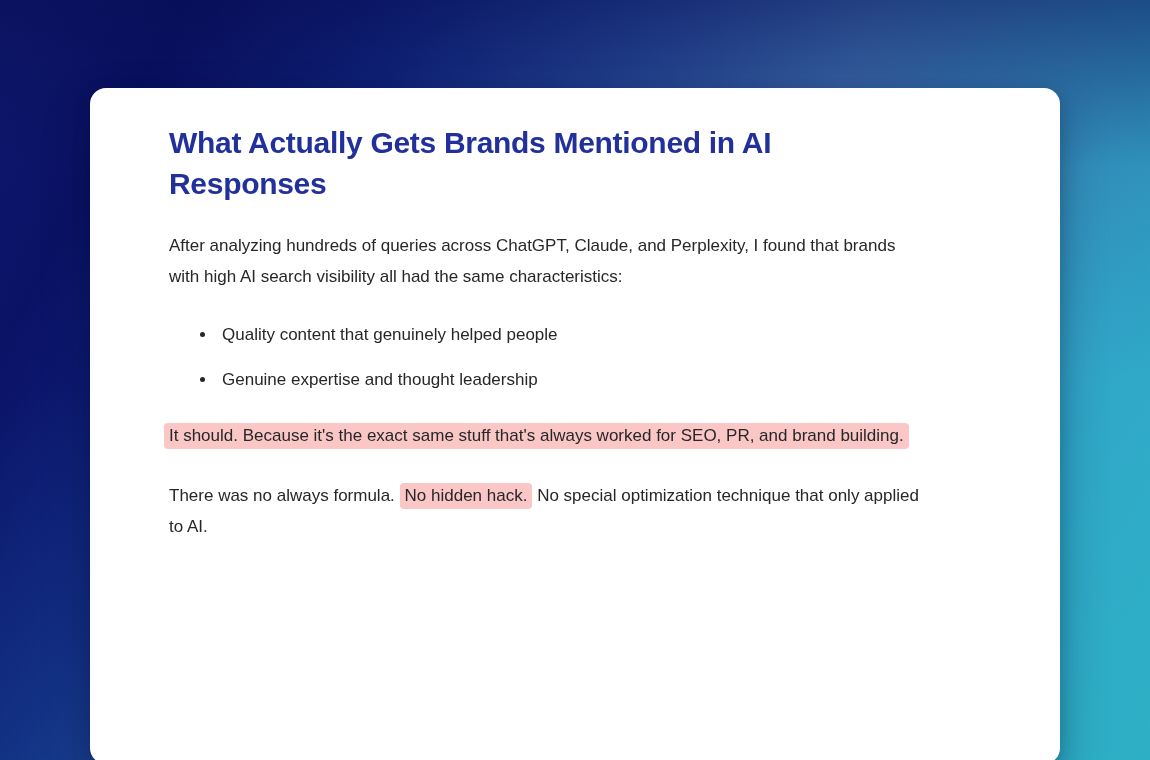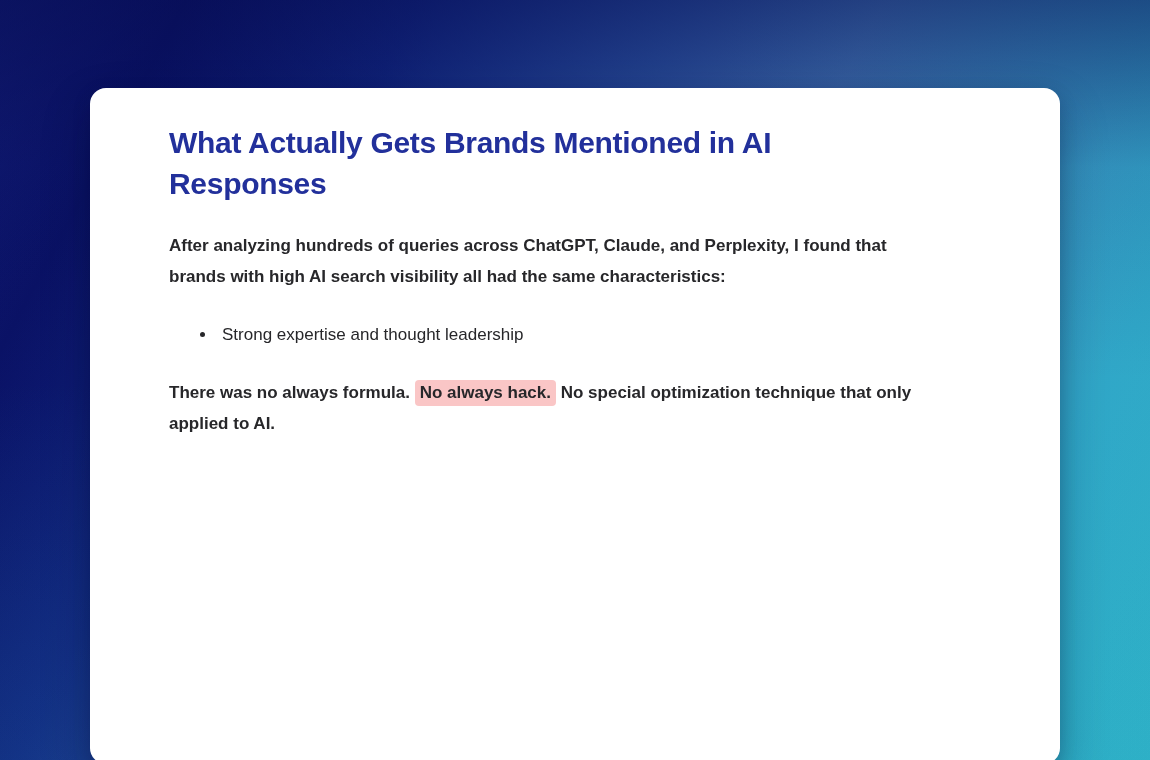--- a/index.html
+++ b/index.html
@@ -73,21 +73,21 @@
     font-weight: 700;
     line-height: 41px;
     letter-spacing: -0.3px;
     max-width: 660px;
   }
 
   .body-paragraph {
     color: #27272a;
     font-size: 17px;
     line-height: 31px;
-    font-weight: 700;
+    font-weight: 400;
     max-width: 760px;
   }
 
   #intro-paragraph { margin-top: 26px; }
 
   #characteristics-list {
     list-style: none;
     margin-top: 30px;
     padding-left: 22px;
   }
@@ -145,22 +145,26 @@
 <div id="bg-gradient-overlay"></div>
 <div id="bg-gradient-overlay2"></div>
 
 <div id="content-card">
 
   <h1 id="article-title">What Actually Gets Brands Mentioned in AI Responses</h1>
 
   <p id="intro-paragraph" class="body-paragraph">After analyzing hundreds of queries across ChatGPT, Claude, and Perplexity, I found that brands with high AI search visibility all had the same characteristics:</p>
 
   <ul id="characteristics-list">
-    <li>Strong expertise and thought leadership</li>
+    <li>Quality content that genuinely helped people</li>
+    <li>Genuine expertise and thought leadership</li>
   </ul>
 
 
+  <p id="it-should-line" class="body-paragraph">
+    <span class="highlight">It should. Because it's the exact same stuff that's always worked for SEO, PR, and brand building.</span>
+  </p>
 
   <p id="closing-paragraph" class="body-paragraph">
-    <span>There was no always formula. </span><span class="highlight">No always hack.</span><span> No special optimization technique that only applied to AI.</span>
+    <span>There was no always formula. </span><span class="highlight">No hidden hack.</span><span> No special optimization technique that only applied to AI.</span>
   </p>
 
 </div>
 
 </body></html>

